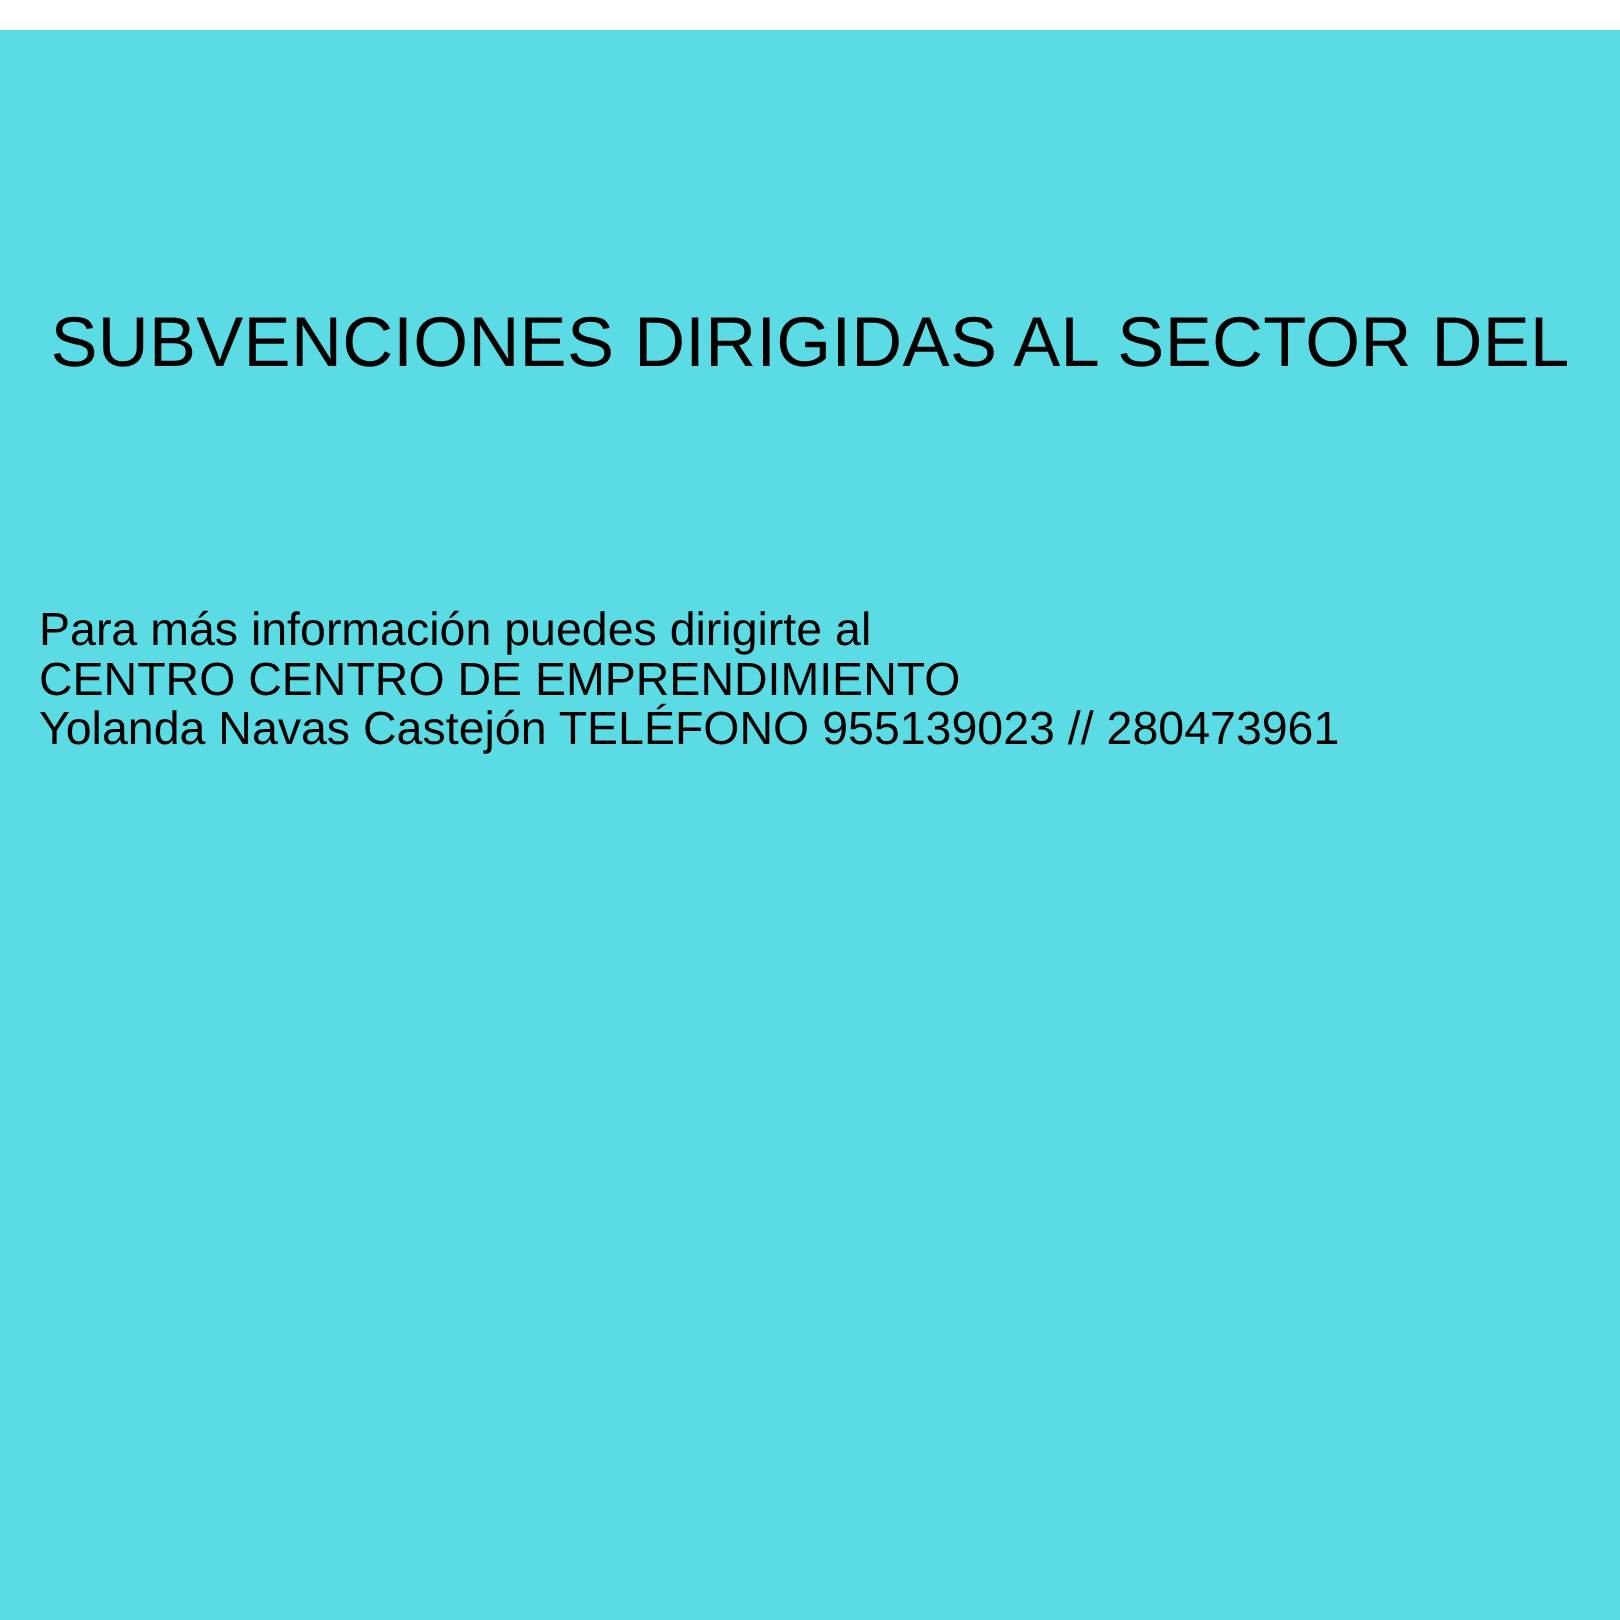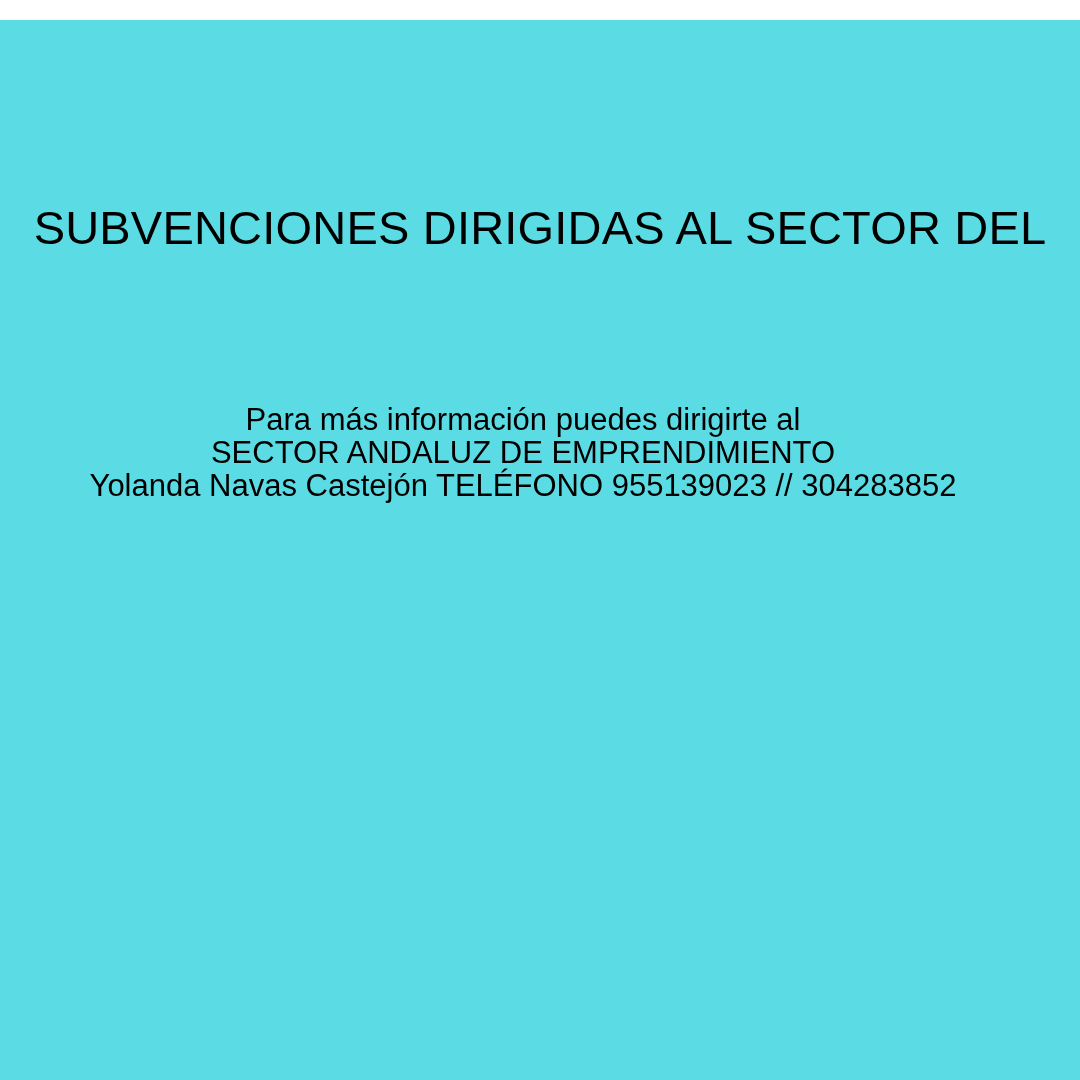--- a/index.html
+++ b/index.html
@@ -33,23 +33,23 @@
     color: #000000;
     font-size: 47px;
     line-height: 59px;
     font-weight: 400;
     letter-spacing: 0.2px;
     white-space: nowrap;
   }
   .info-block {
     position: absolute;
     top: 384px;
-    left: 0;
+    left: 16px;
     width: 1046px;
-    text-align: center;
+    text-align: left;
     padding: 0 10px;
     box-sizing: border-box;
   }
   .info-line {
     color: #000000;
     font-size: 31px;
     line-height: 32px;
     font-weight: 400;
     white-space: nowrap;
   }
@@ -61,17 +61,17 @@
 <body>
 
 <div class="poster">
 
   <div class="title-block">
     <div class="title-line">SUBVENCIONES DIRIGIDAS AL SECTOR DEL</div>
   </div>
 
   <div class="info-block">
     <div class="info-line">Para más información puedes dirigirte al</div>
-    <div class="info-line spaced">SECTOR ANDALUZ DE EMPRENDIMIENTO</div>
-    <div class="info-line spaced">Yolanda Navas Castejón TELÉFONO 955139023 // 304283852</div>
+    <div class="info-line spaced">CENTRO CENTRO DE EMPRENDIMIENTO</div>
+    <div class="info-line spaced">Yolanda Navas Castejón TELÉFONO 955139023 // 280473961</div>
   </div>
 
 </div>
 
 </body></html>

